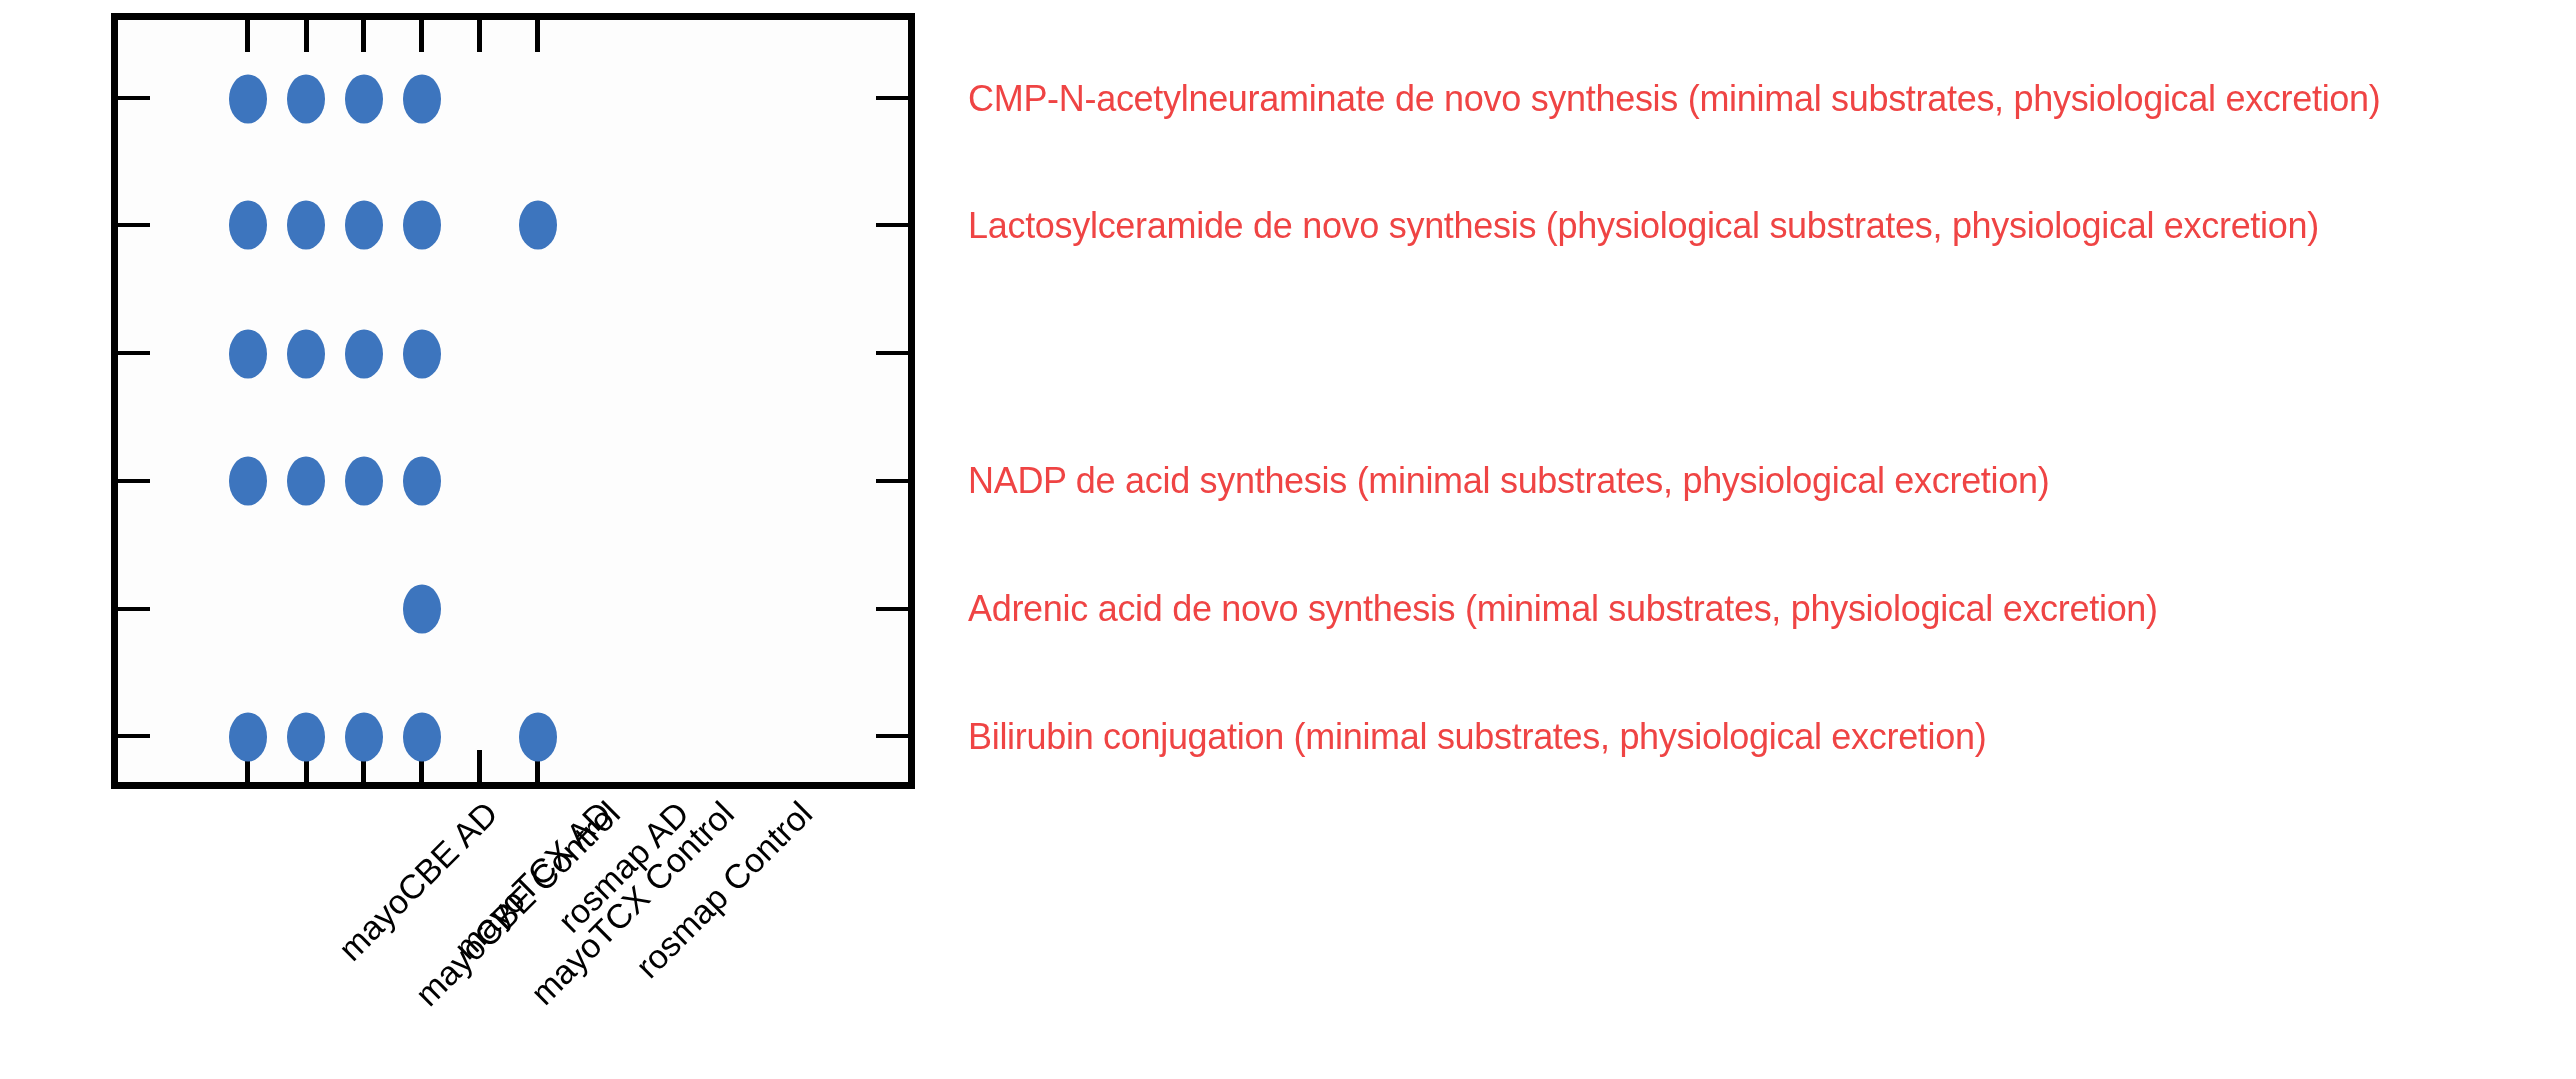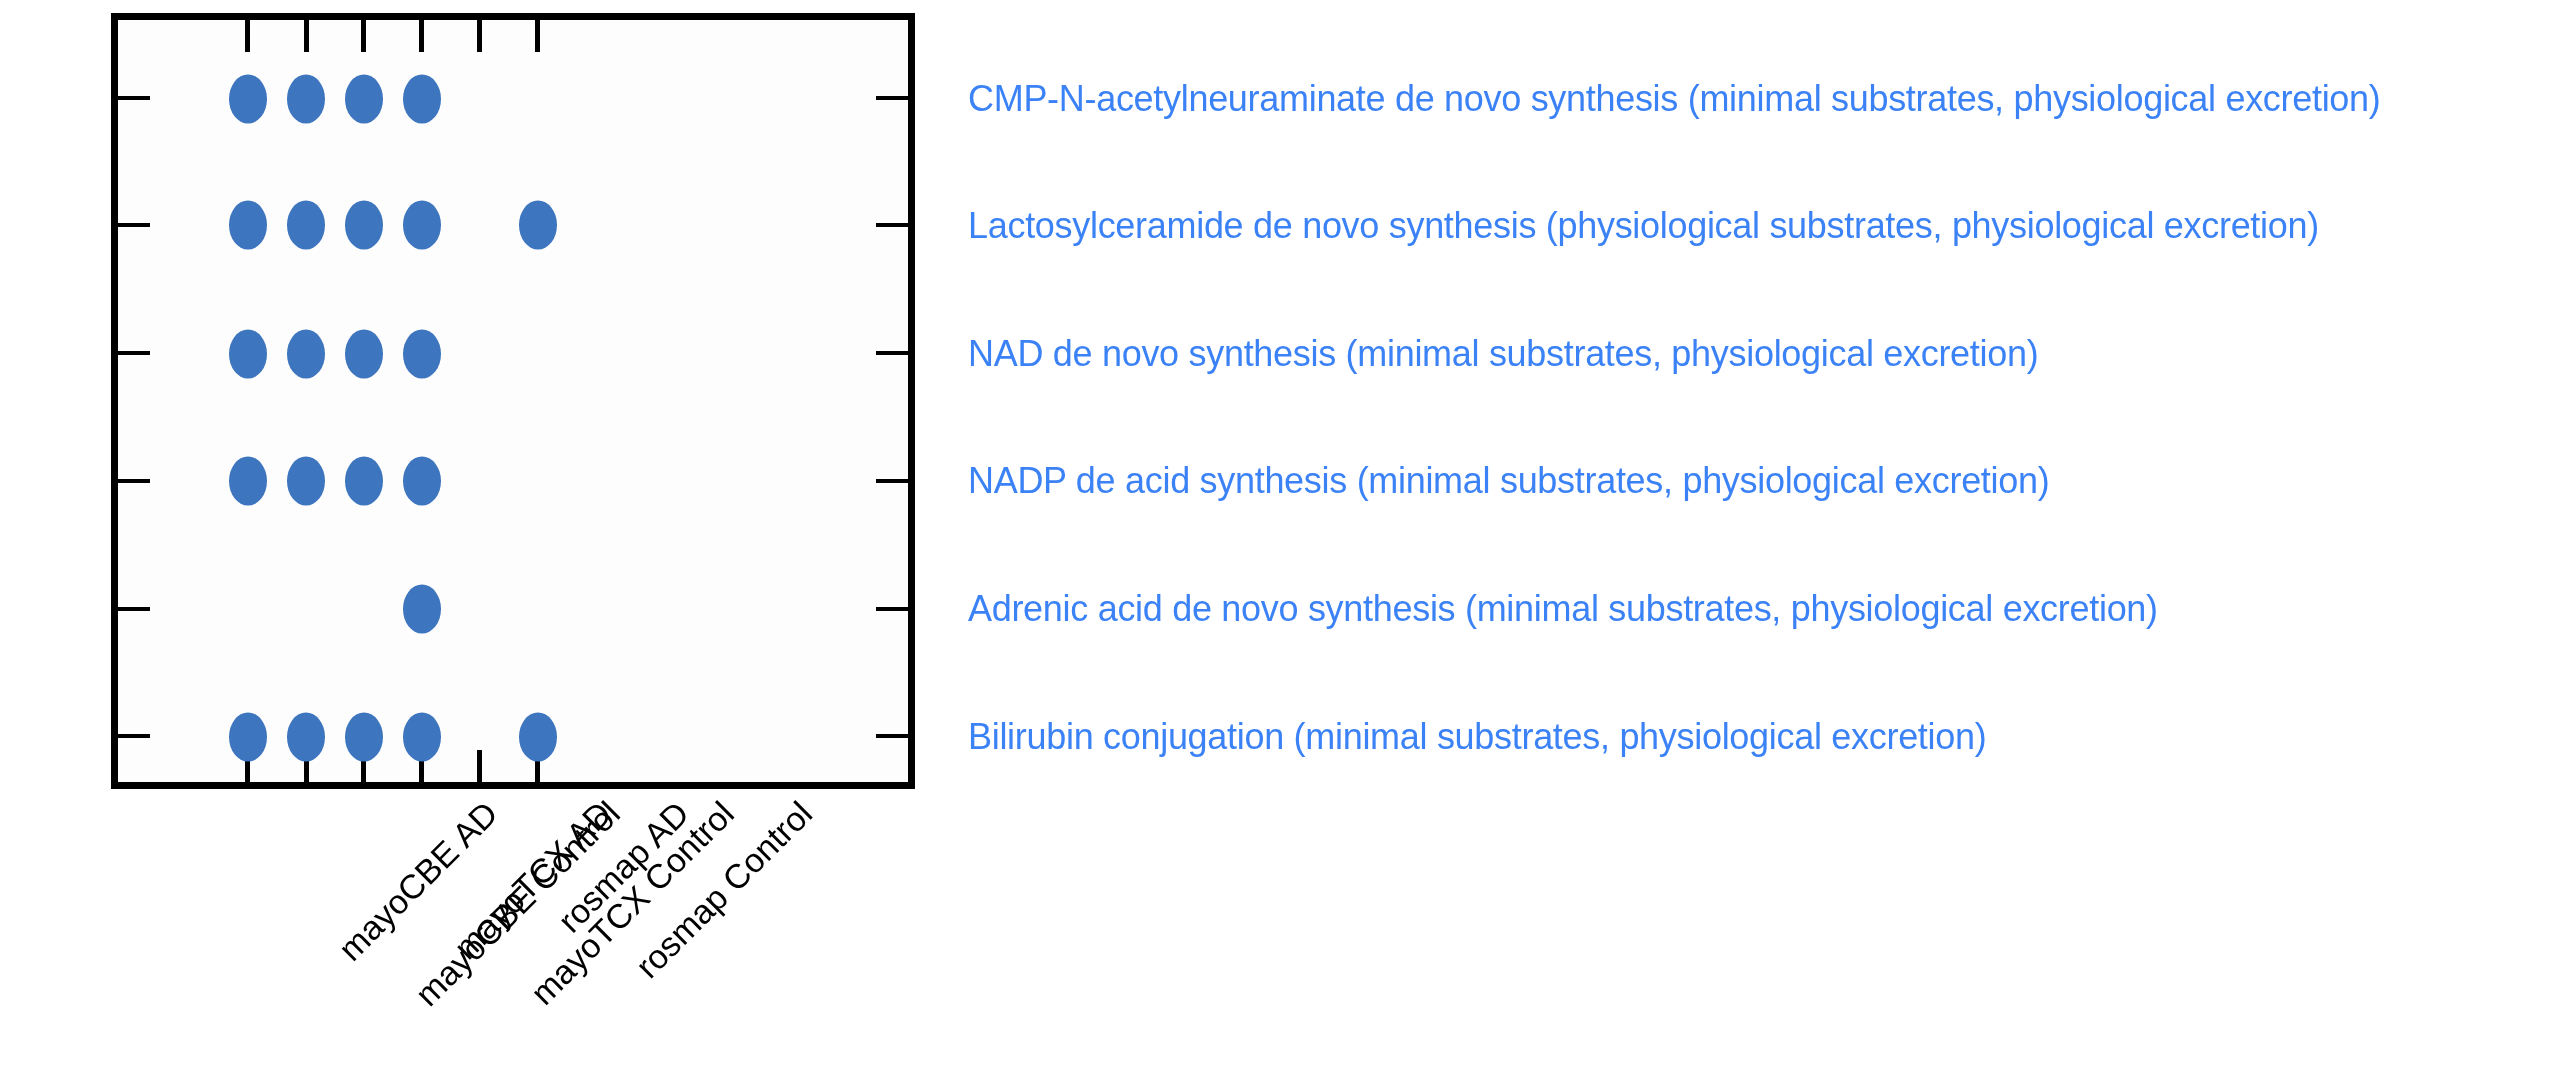--- a/index.html
+++ b/index.html
@@ -77,21 +77,21 @@
     height: 794px;
   }
   .row-label {
     position: absolute;
     left: 0;
     transform: translateY(-50%);
     white-space: nowrap;
     font-family: "Liberation Sans", sans-serif;
     font-size: 36px;
     font-stretch: condensed;
-    color: #3b82f6;
+    color: #ef4444;
     letter-spacing: -0.3px;
   }
 
   
   #x-labels {
     position: absolute;
     left: 0;
     top: 794px;
     width: 975px;
     height: 286px;
@@ -161,21 +161,20 @@
         <div class="dot" title="Bilirubin conjugation (minimal substrates, physiological excretion) — mayoCBE Control" style="left: 188px; top: 717px; background: rgb(61, 117, 190);"></div>
         <div class="dot" title="Bilirubin conjugation (minimal substrates, physiological excretion) — mayoTCX AD" style="left: 246px; top: 717px; background: rgb(61, 117, 190);"></div>
         <div class="dot" title="Bilirubin conjugation (minimal substrates, physiological excretion) — mayoTCX Control" style="left: 304px; top: 717px; background: rgb(61, 117, 190);"></div>
         <div class="dot" title="Bilirubin conjugation (minimal substrates, physiological excretion) — rosmap Control" style="left: 420px; top: 717px; background: rgb(61, 117, 190);"></div>
       </div>
   </div>
 
   <div id="row-labels">
       <div class="row-label" style="top: 99px;">CMP-N-acetylneuraminate de novo synthesis (minimal substrates, physiological excretion)</div>
       <div class="row-label" style="top: 226px;">Lactosylceramide de novo synthesis (physiological substrates, physiological excretion)</div>
-      <div class="row-label" style="top: 354px;">NAD de novo synthesis (minimal substrates, physiological excretion)</div>
       <div class="row-label" style="top: 481px;">NADP de acid synthesis (minimal substrates, physiological excretion)</div>
       <div class="row-label" style="top: 609px; text-align: center;">Adrenic acid de novo synthesis (minimal substrates, physiological excretion)</div>
       <div class="row-label" style="top: 737px;">Bilirubin conjugation (minimal substrates, physiological excretion)</div>
     </div>
 
   <div id="x-labels">
       <div class="x-label" style="left: 270px;">mayoCBE AD</div>
       <div class="x-label" style="left: 328px;">mayoCBE Control</div>
       <div class="x-label" style="left: 386px;">mayoTCX AD</div>
       <div class="x-label" style="left: 444px;">mayoTCX Control</div>

